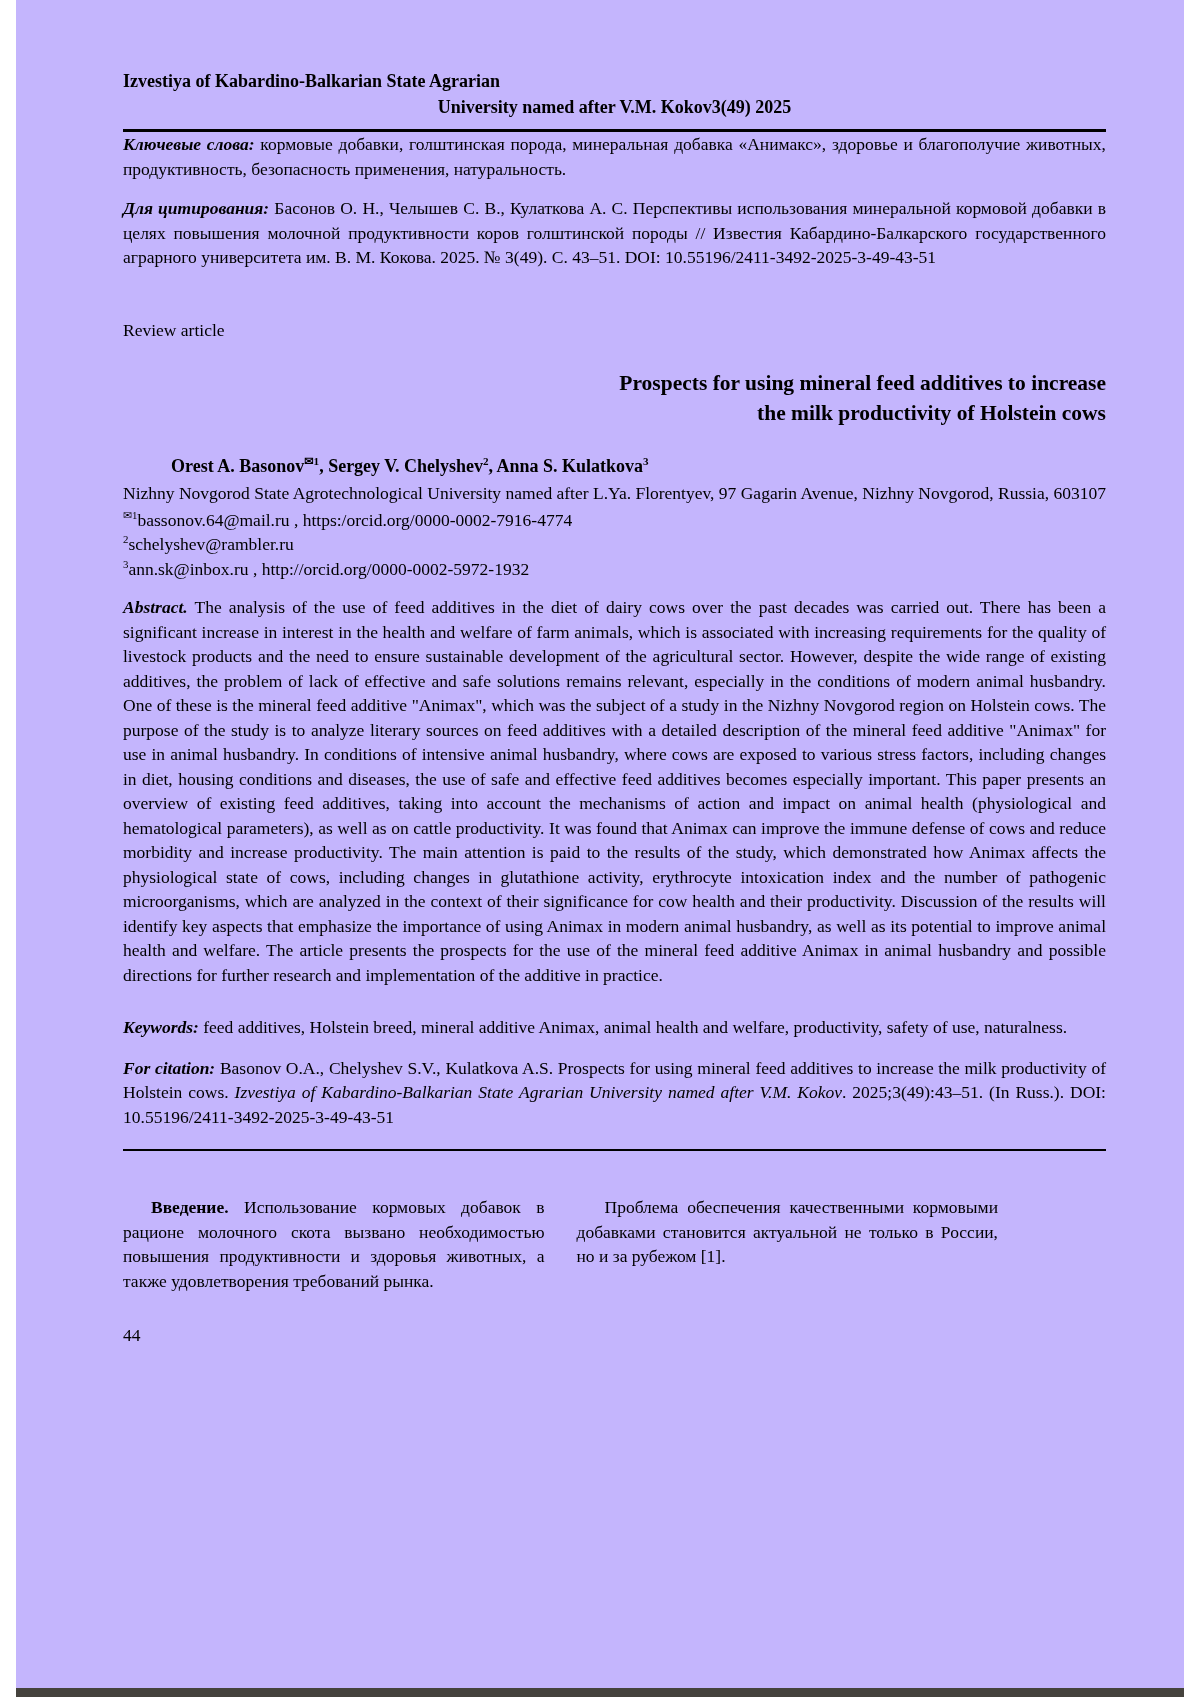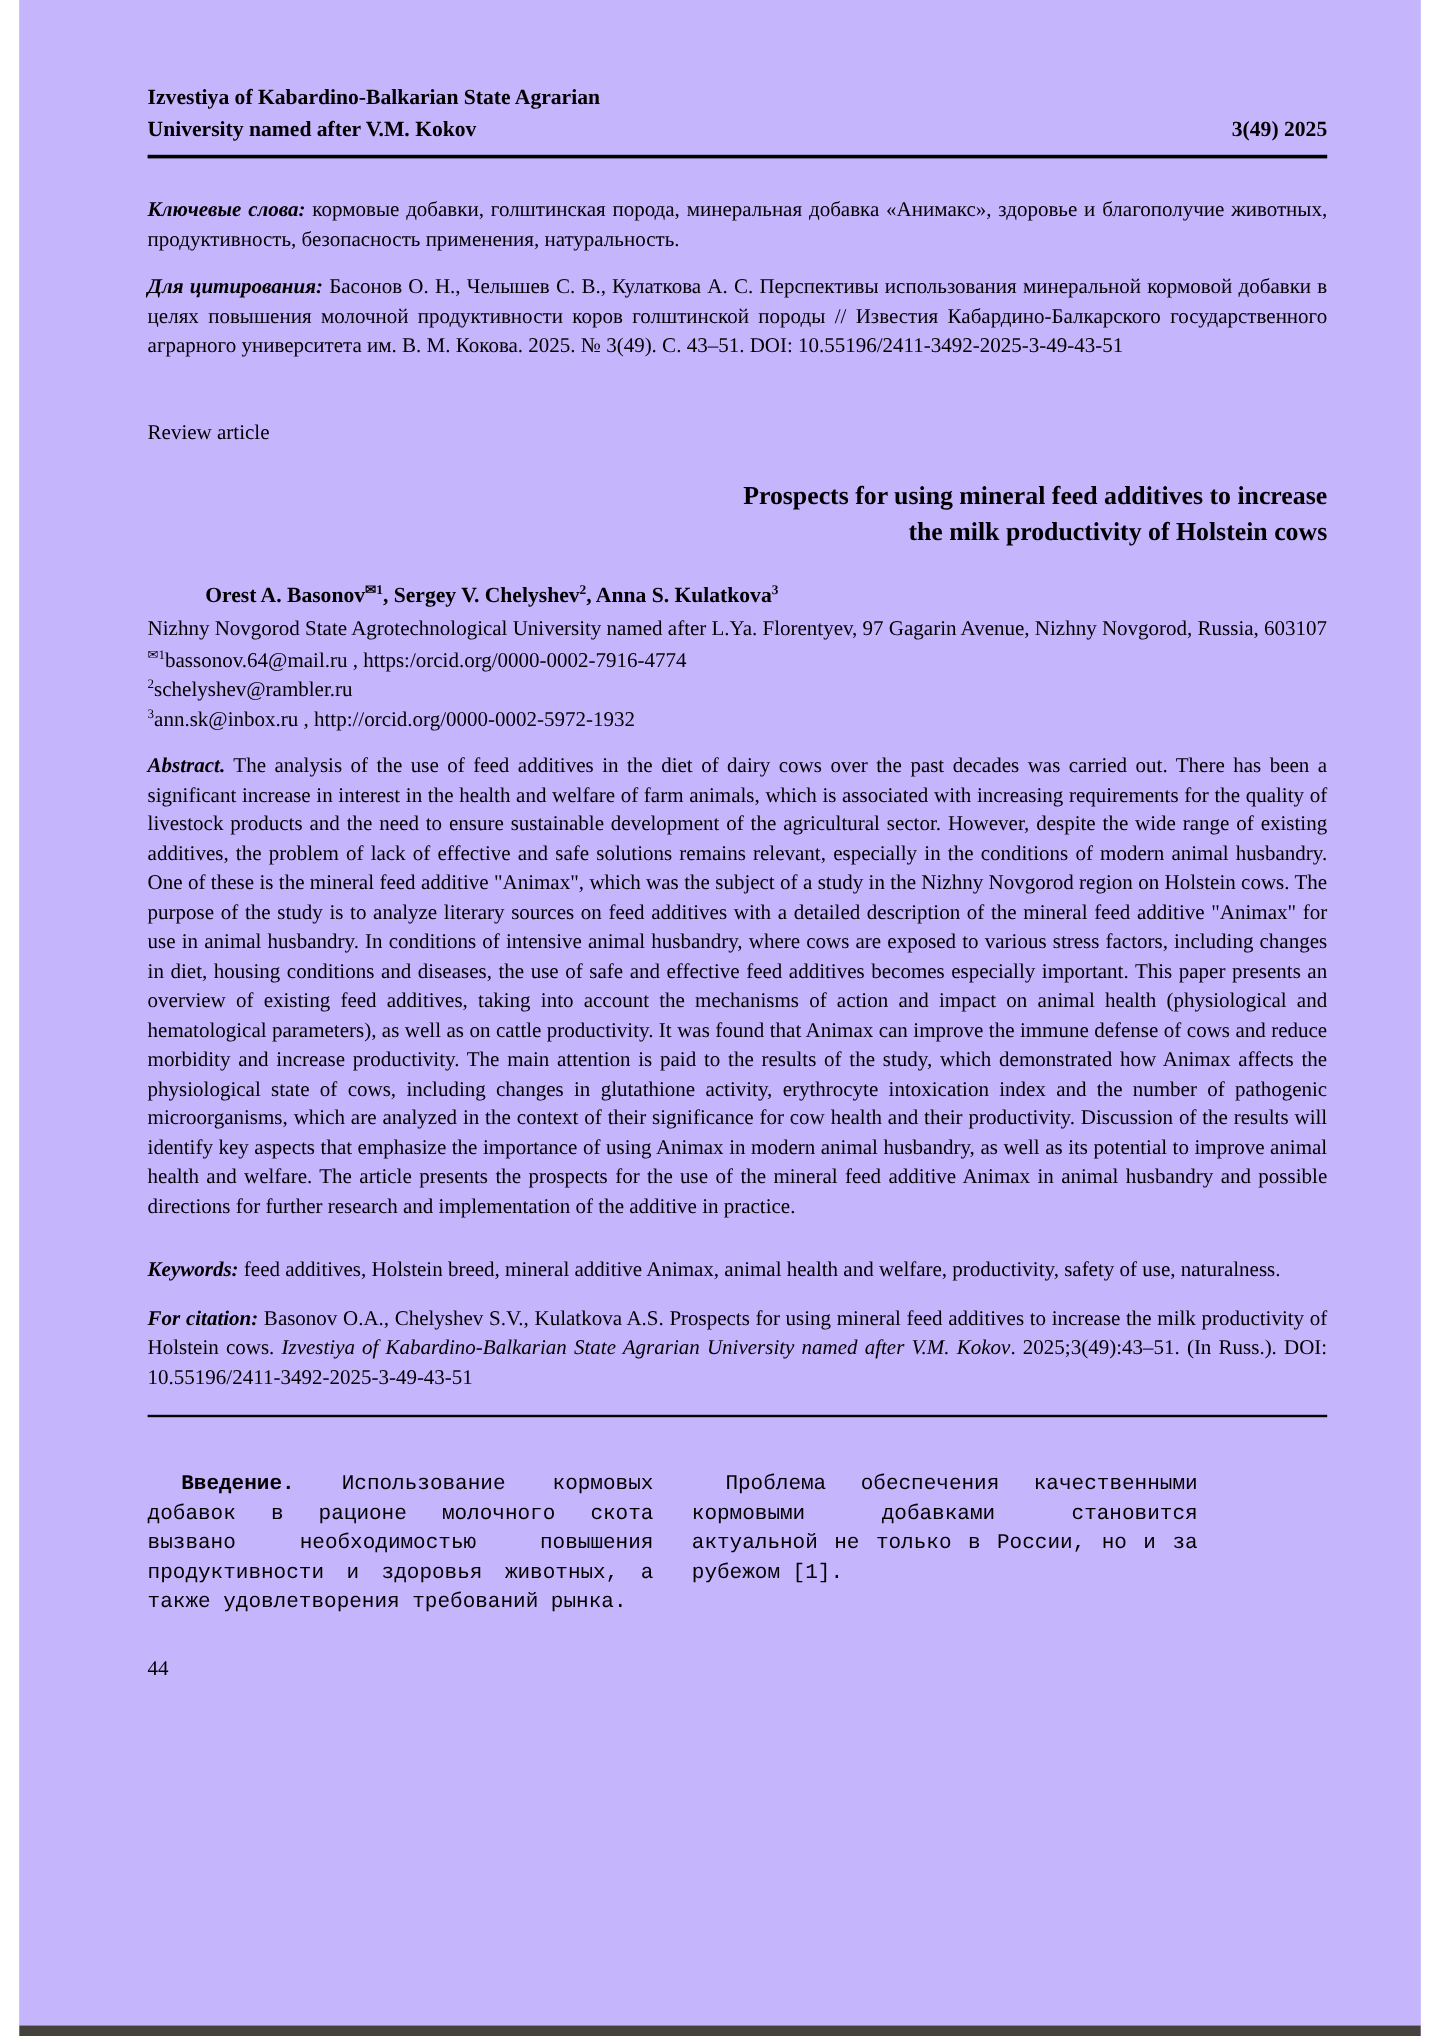--- a/index.html
+++ b/index.html
@@ -17,27 +17,27 @@
       overflow: hidden;
     }
     .content {
       position: absolute;
       left: 107px;
       top: 0;
       width: 983px;
       padding-top: 68px;
     }
     .hdr { font-weight: bold; font-size: 18px; line-height: 26px; }
-    .hdr-row2 { display: flex; justify-content: space-between; }
+    .hdr-row2 { display: flex; justify-content: center; }
     .hdr-rule { margin-top: 9px; height: 3px; background: #000; }
     p.just { text-align: justify; }
     .bi { font-weight: bold; font-style: italic; }
     .b  { font-weight: bold; }
     .it { font-style: italic; }
-    .kw-ru { margin-top: 30px; }
+    .kw-ru { }
     .cit-ru { margin-top: 15px; }
     .review { margin-top: 48px; }
     .title {
       margin-top: 26px;
       text-align: right;
       font-weight: bold;
       font-size: 21.5px;
       line-height: 1.4;
     }
     .authors { margin-top: 26px; font-weight: bold; font-size: 18px; margin-left: 48px; }
@@ -47,21 +47,21 @@
     .abstract { margin-top: 14px; }
     .kw-en { margin-top: 28px; }
     .cit-en { margin-top: 16px; }
     .mid-rule { margin-top: 20px; height: 2px; background: #000; }
     .cols {
       margin-top: 44px;
       width: 875px;
       display: flex;
       gap: 32px;
     }
-    .col { flex: 1 1 0; text-align: justify; font-family: Liberation Mono, monospace; }
+    .col { flex: 1 1 0; text-align: justify; }
     .col p { text-indent: 28px; text-align: justify; }
     .col p + p { margin-top: 0; }
     .pagenum { margin-top: 30px; width: 875px; text-align: left; }
     .scan-edge {
       position: absolute;
       left: 0; right: 0; bottom: 0;
       height: 9px;
       background: #45423d;
     }
   </style>

